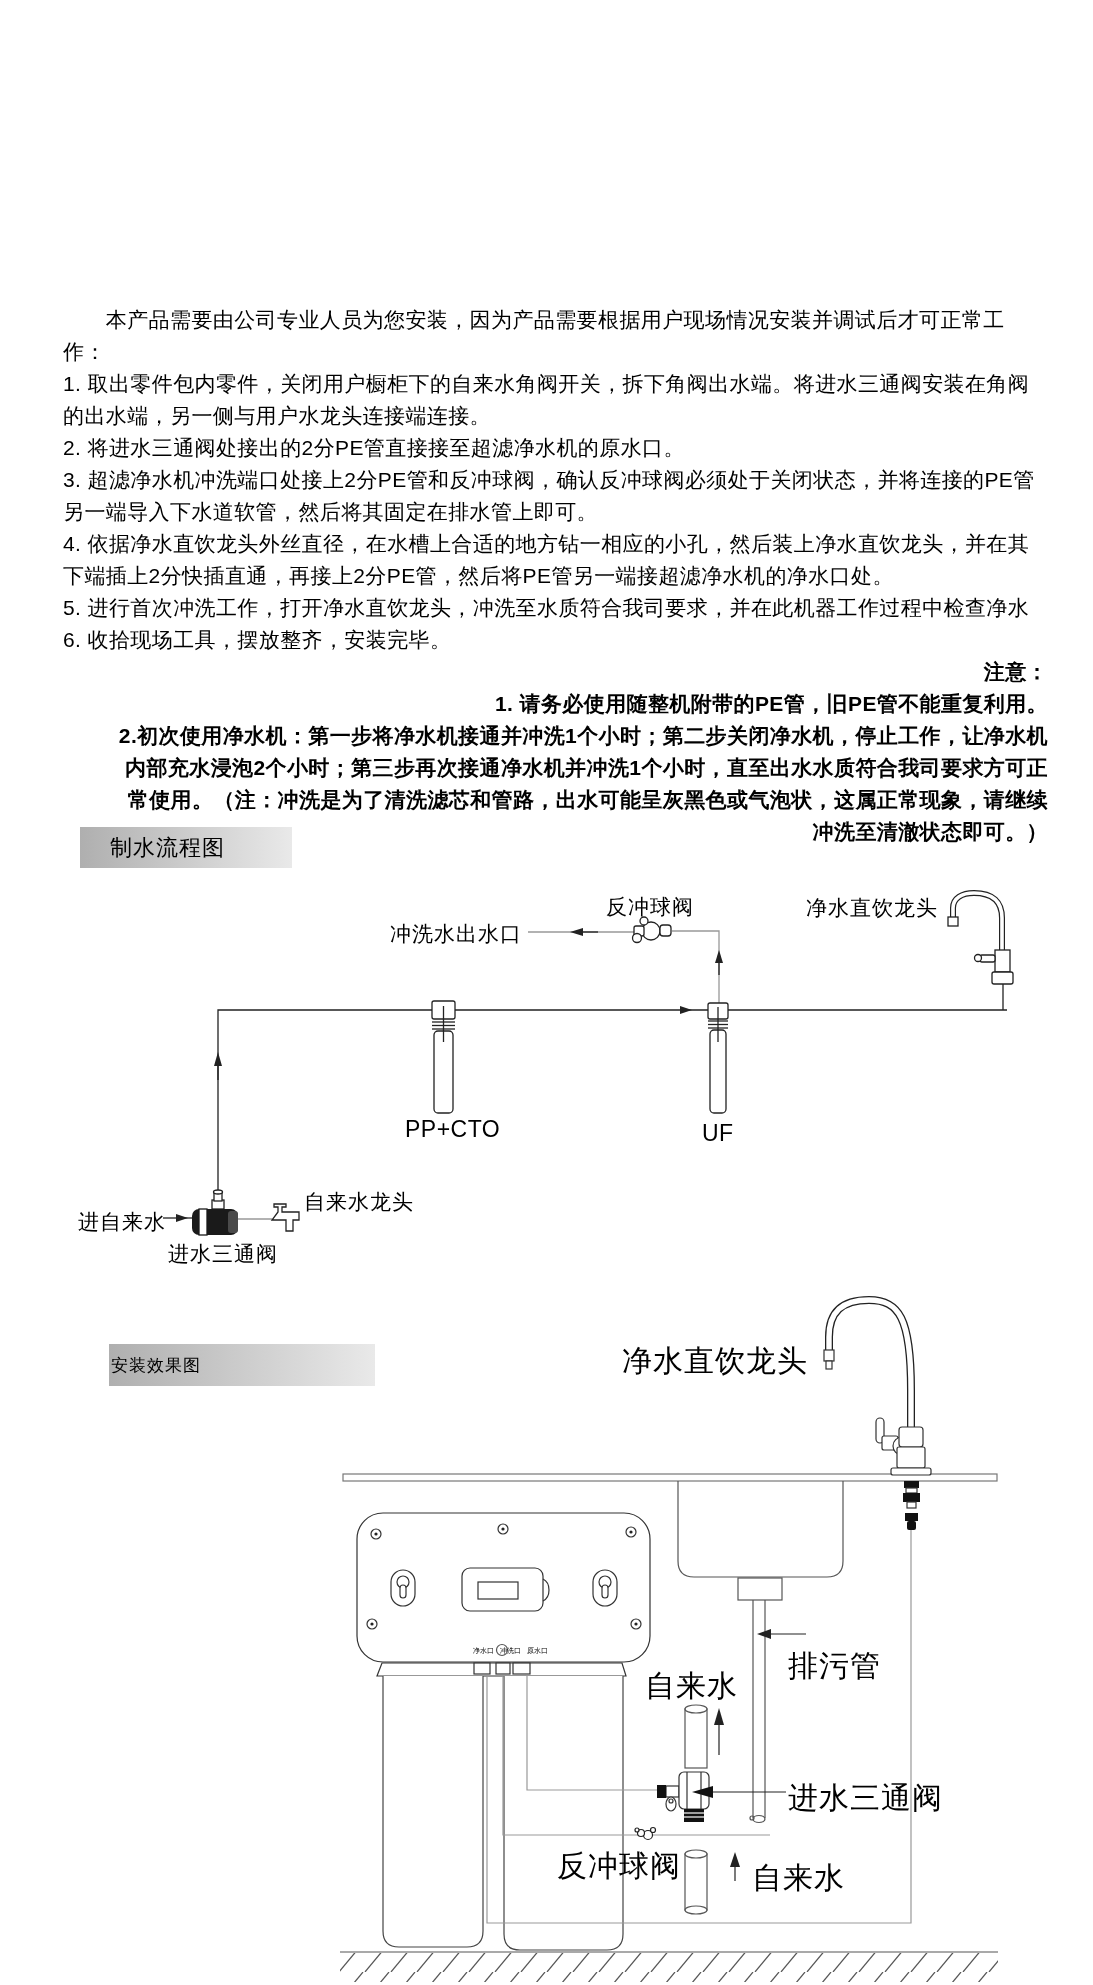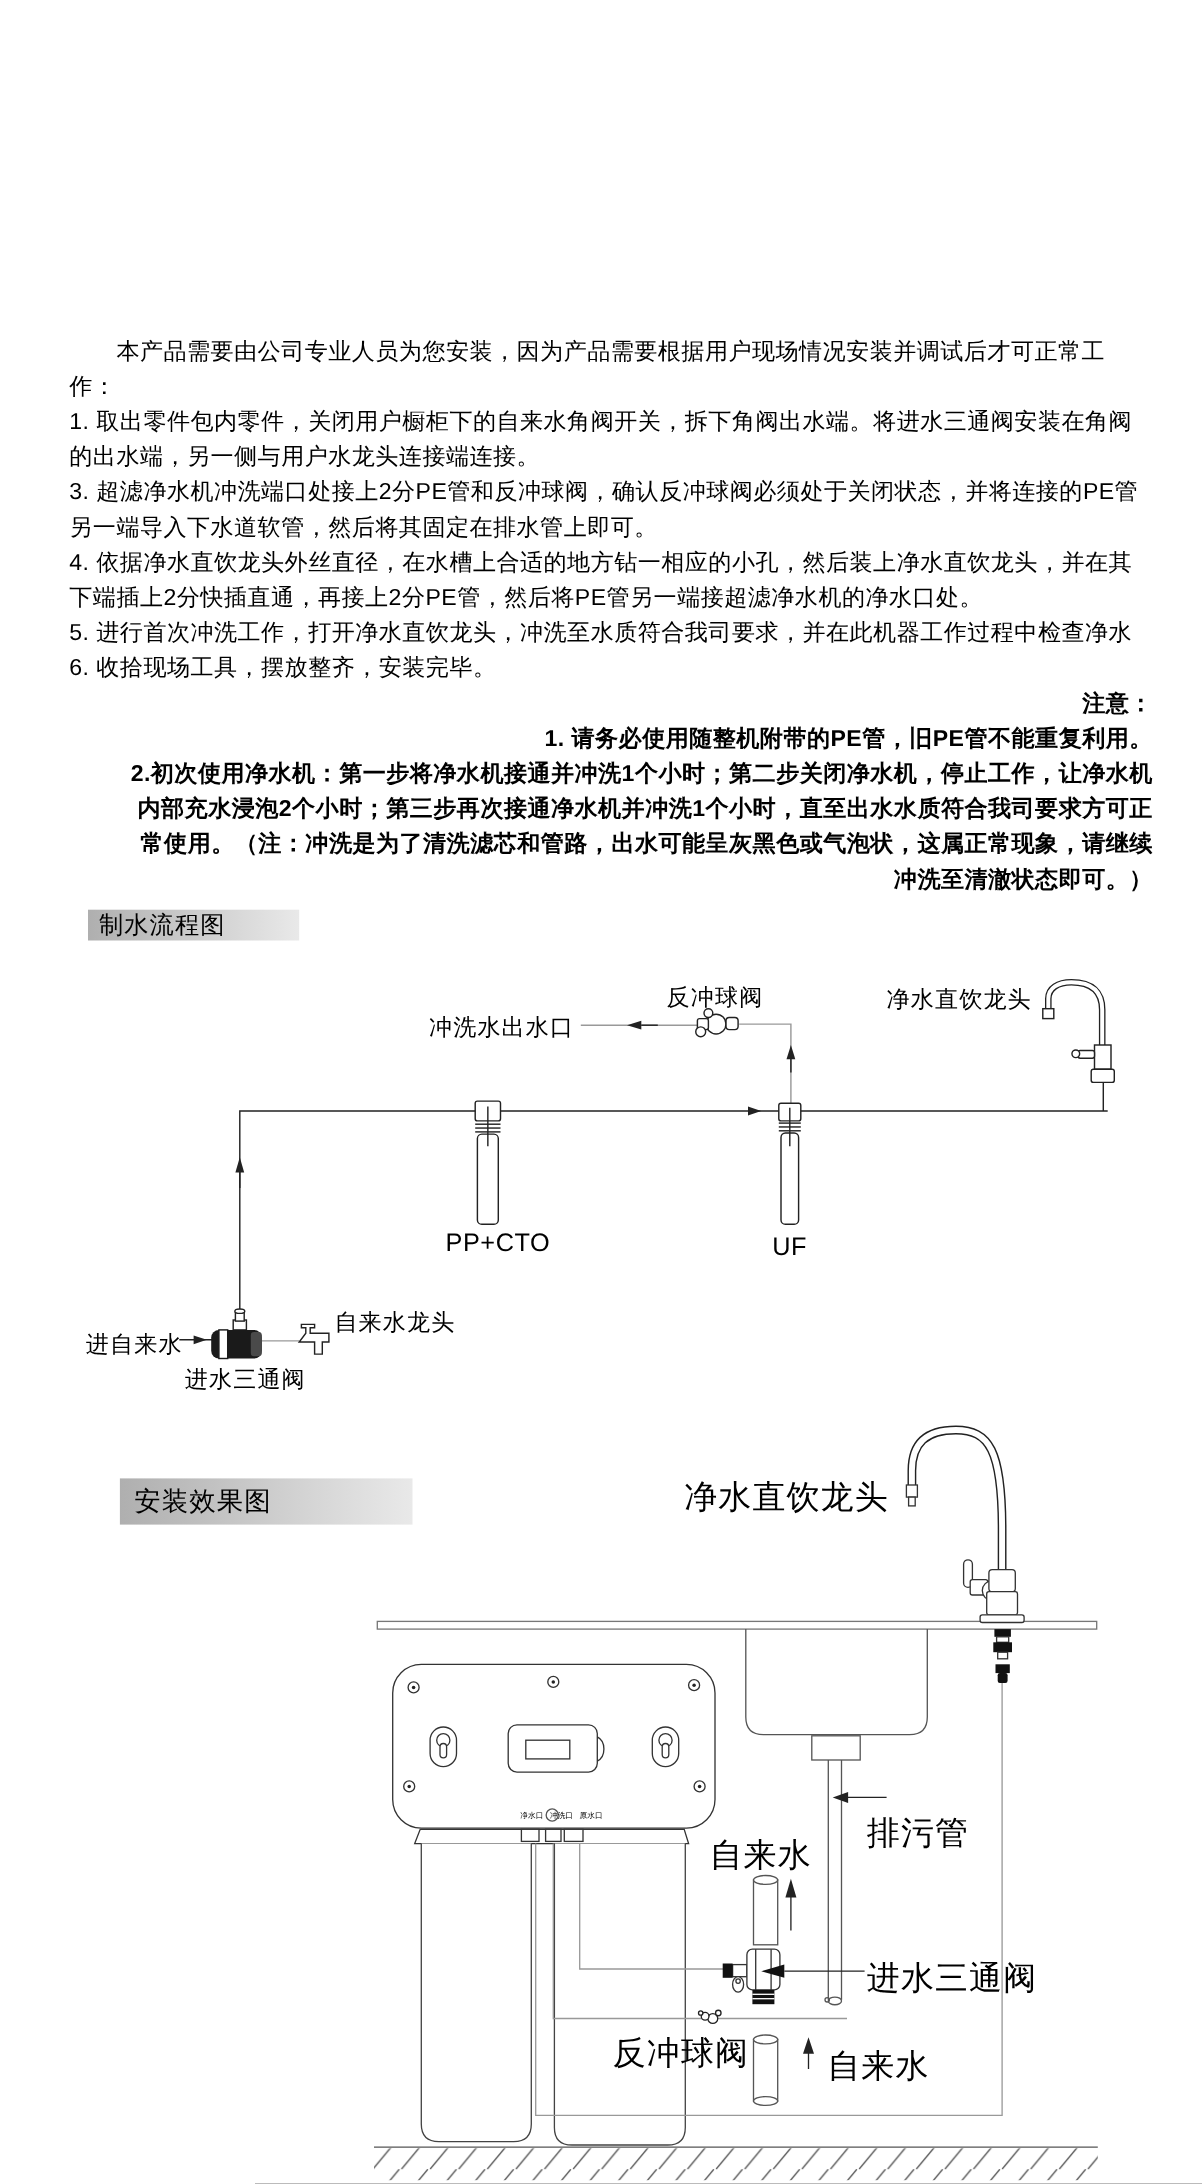--- a/index.html
+++ b/index.html
@@ -5,42 +5,43 @@
   html,body{margin:0;padding:0;background:#888;}
   #page{position:relative;width:1093px;height:1985px;background:#ffffff;margin:0 auto;
         font-family:"Liberation Sans","DejaVu Sans",sans-serif;color:#000;}
   
   #bodytext{position:absolute;left:63px;top:256px;width:985px;margin-top:48px;}
   .bline{height:32px;line-height:32px;font-size:21px;white-space:pre;letter-spacing:0.4px;}
   .bold{font-weight:bold;text-align:right;}
   
   .secbar{position:absolute;background:linear-gradient(90deg,#afafaf,#e9e9e9);
           display:flex;align-items:center;}
-  #flow-header{left:80px;top:827px;width:192px;height:28px;}
+  #flow-header{left:80px;top:827px;width:192px;height:41px;padding-left:20px;}
   #flow-header .sectxt{font-size:22px;padding-left:10px;letter-spacing:1px;}
   #install-header{left:109px;top:1344px;width:266px;height:42px;}
-  #install-header .sectxt{font-size:24px;padding-left:13px;letter-spacing:1px;}
+  #install-header .sectxt{font-size:17px;padding-left:2px;letter-spacing:1px;}
   
   .dlabel{position:absolute;white-space:nowrap;}
   .fs21{font-size:21px;letter-spacing:1px;}
   .fs23{font-size:23px;letter-spacing:0.5px;}
   .fs30{font-size:30px;letter-spacing:1px;}
   .tiny{font-size:7px;letter-spacing:0;}
   svg{position:absolute;left:0;top:0;}
 </style>
 </head>
 <body>
 
 <div id="page">
 
   <div id="bodytext">
     <div class="bline">　　本产品需要由公司专业人员为您安装，因为产品需要根据用户现场情况安装并调试后才可正常工</div>
     <div class="bline">作：</div>
     <div class="bline">1. 取出零件包内零件，关闭用户橱柜下的自来水角阀开关，拆下角阀出水端。将进水三通阀安装在角阀</div>
     <div class="bline">的出水端，另一侧与用户水龙头连接端连接。</div>
+    <div class="bline">2. 将进水三通阀处接出的2分PE管直接接至超滤净水机的原水口。</div>
     <div class="bline">3. 超滤净水机冲洗端口处接上2分PE管和反冲球阀，确认反冲球阀必须处于关闭状态，并将连接的PE管</div>
     <div class="bline">另一端导入下水道软管，然后将其固定在排水管上即可。</div>
     <div class="bline">4. 依据净水直饮龙头外丝直径，在水槽上合适的地方钻一相应的小孔，然后装上净水直饮龙头，并在其</div>
     <div class="bline">下端插上2分快插直通，再接上2分PE管，然后将PE管另一端接超滤净水机的净水口处。</div>
     <div class="bline">5. 进行首次冲洗工作，打开净水直饮龙头，冲洗至水质符合我司要求，并在此机器工作过程中检查净水</div>
     <div class="bline">6. 收拾现场工具，摆放整齐，安装完毕。</div>
     <div class="bline bold">注意：</div>
     <div class="bline bold">1. 请务必使用随整机附带的PE管，旧PE管不能重复利用。</div>
     <div class="bline bold">2.初次使用净水机：第一步将净水机接通并冲洗1个小时；第二步关闭净水机，停止工作，让净水机</div>
     <div class="bline bold">内部充水浸泡2个小时；第三步再次接通净水机并冲洗1个小时，直至出水水质符合我司要求方可正</div>

